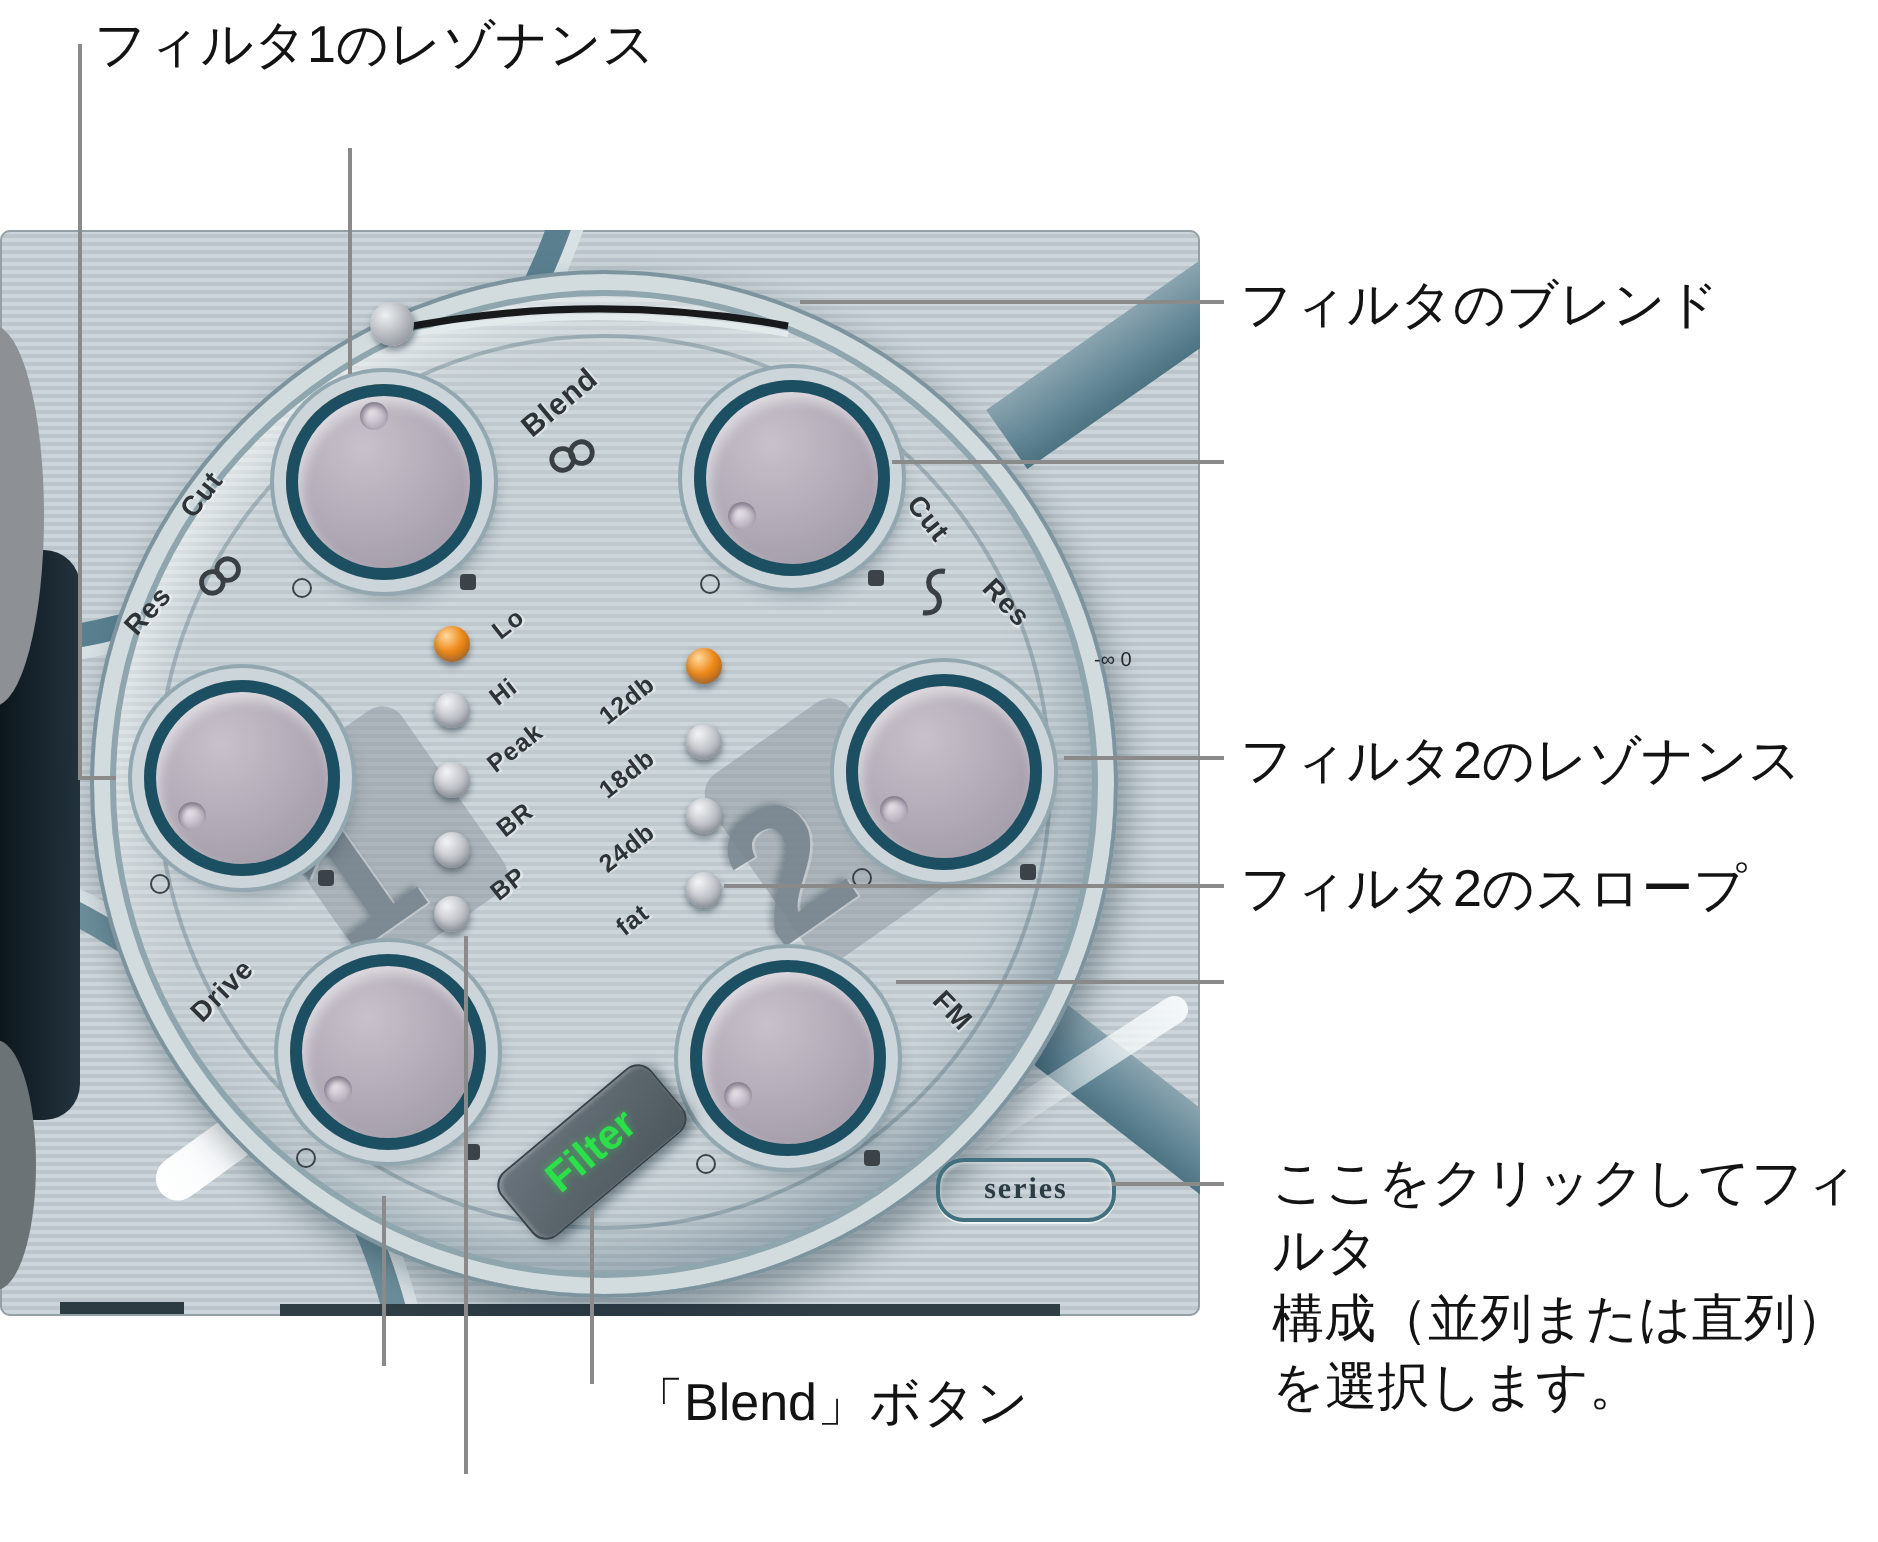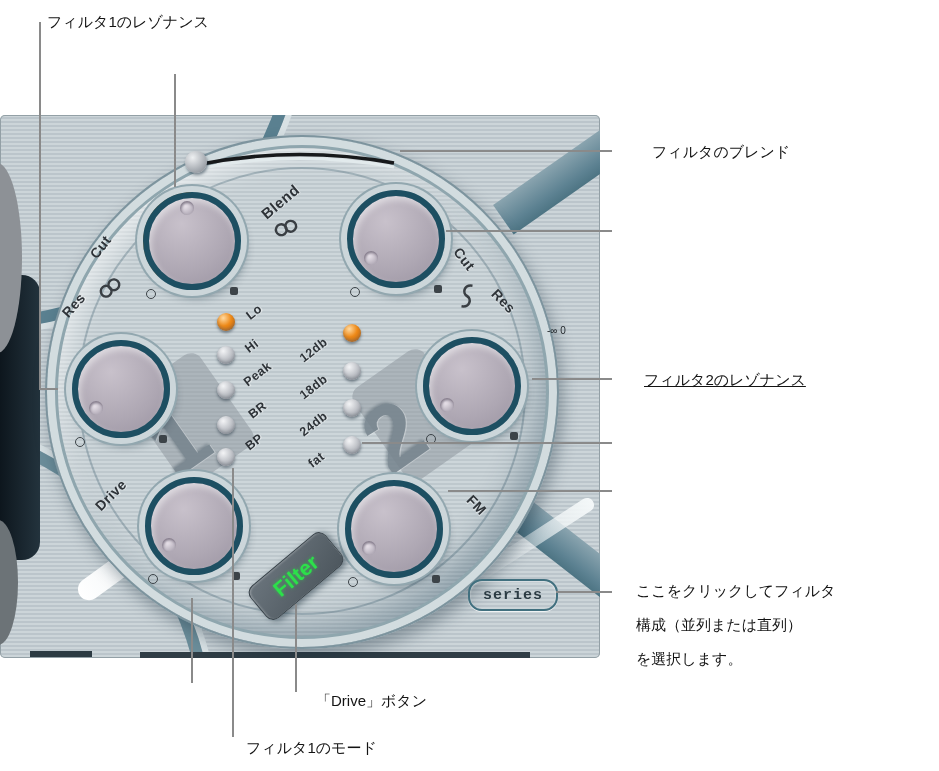--- a/index.html
+++ b/index.html
@@ -1,19 +1,19 @@
 <!DOCTYPE html>
 <html><head>
 <meta charset="utf-8">
 <style>
   html,body{margin:0;padding:0;background:#fff;}
   .fig{position:relative;width:939px;height:771px;background:#fff;overflow:hidden;
        font-family:"Liberation Sans",sans-serif;color:#161616;}
   
-  .co{position:absolute;font-size:15px;line-height:34px;color:#131313;z-index:45;white-space:pre-line;}
+  .co{position:absolute;font-size:26px;line-height:34px;color:#131313;z-index:45;white-space:pre-line;}
   .co.center{text-align:center;line-height:27px;}
   
   .cl{position:absolute;background:#8a8a8a;z-index:40;}
   
   .panel{position:absolute;left:0;top:115px;width:600px;height:543px;border-radius:5px;overflow:hidden;
          background:repeating-linear-gradient(180deg,#ccd5d9 0 2px,#bbc5cb 2px 4px);
          box-shadow:inset 0 0 0 1px #93a0a6;z-index:10;}
   .spoke{position:absolute;background:linear-gradient(180deg,#8aa4af,#5d8292 70%,#4d7483);}
   .arcdec{position:absolute;border-radius:50%;border:12px solid #5a8090;box-shadow:0 0 0 6px #d8e1e4;}
   .plate{position:absolute;left:45px;top:20px;width:510px;height:510px;border-radius:50%;
@@ -51,21 +51,21 @@
   .led.on{background:radial-gradient(circle at 35% 28%,#ffd9a0,#ee8a19 45%,#b25a07);}
   
   .filterbtn{position:absolute;left:247px;top:440px;width:96px;height:40px;border-radius:9px;
              background:linear-gradient(160deg,#6a747c,#4d575e);border:1px solid #39434a;
              transform:rotate(-40deg);display:flex;align-items:center;justify-content:center;z-index:9;
              box-shadow:2px 3px 6px rgba(15,35,50,.5),inset 1px 1px 2px rgba(255,255,255,.25);}
   .filterbtn span{font-weight:bold;font-size:21px;color:#2ce04a;text-shadow:0 0 4px rgba(44,224,74,.6);}
   .seriesbtn{position:absolute;left:468px;top:464px;width:86px;height:28px;border-radius:14px;
              border:2px solid #41707f;box-shadow:0 1px 0 rgba(255,255,255,.7),inset 0 1px 2px rgba(255,255,255,.6);
              display:flex;align-items:center;justify-content:center;z-index:9;}
-  .seriesbtn span{font-family:Liberation Mono, monospace;font-weight:bold;font-size:15px;
+  .seriesbtn span{font-family:Liberation Serif, serif;font-weight:bold;font-size:15px;
                   color:#2c3c44;letter-spacing:1px;}
   .ball{position:absolute;left:185px;top:36px;width:22px;height:22px;border-radius:50%;z-index:8;
         background:radial-gradient(circle at 35% 30%,#eef0f2,#a9aeb4 60%,#7d838a);
         box-shadow:1px 2px 3px rgba(20,40,55,.5);}
   .edgetxt{position:absolute;left:547px;top:210px;font-size:10px;color:#23282c;z-index:8;white-space:nowrap;}
 </style>
 </head>
 <body>
 
 <div class="fig">
@@ -201,21 +201,21 @@
   <div class="cl" style="left:446px;top:230px;width:166px;height:2px;"></div>
   <div class="cl" style="left:532px;top:378px;width:80px;height:2px;"></div>
   <div class="cl" style="left:362px;top:442px;width:250px;height:2px;"></div>
   <div class="cl" style="left:448px;top:490px;width:164px;height:2px;"></div>
   <div class="cl" style="left:556px;top:591px;width:56px;height:2px;"></div>
   <div class="cl" style="left:191px;top:598px;width:2px;height:85px;"></div>
   <div class="cl" style="left:232px;top:468px;width:2px;height:269px;"></div>
   <div class="cl" style="left:295px;top:604px;width:2px;height:88px;"></div>
 
   <div class="co" style="left:47px;top:5px;">フィルタ1のレゾナンス</div>
-  <div class="co" style="left:620px;top:135px;margin-left:32px;">フィルタのブレンド</div>
-  <div class="co" style="left:644px;top:363px;text-decoration:underline;">フィルタ2のレゾナンス</div>
+  <div class="co" style="left:620px;top:135px;">フィルタのブレンド</div>
+  <div class="co" style="left:620px;top:363px;">フィルタ2のレゾナンス</div>
+  <div class="co" style="left:620px;top:427px;">フィルタ2のスロープ</div>
   <div class="co" style="left:636px;top:574px;width:310px;">ここをクリックしてフィルタ
 構成（並列または直列）
 を選択します。</div>
-  <div class="co" style="left:316px;top:684px;">「Drive」ボタン</div>
-  <div class="co" style="left:246px;top:731px;">フィルタ1のモード</div>
+  <div class="co" style="left:316px;top:684px;">「Blend」ボタン</div>
 
 </div>
 
 </body></html>

